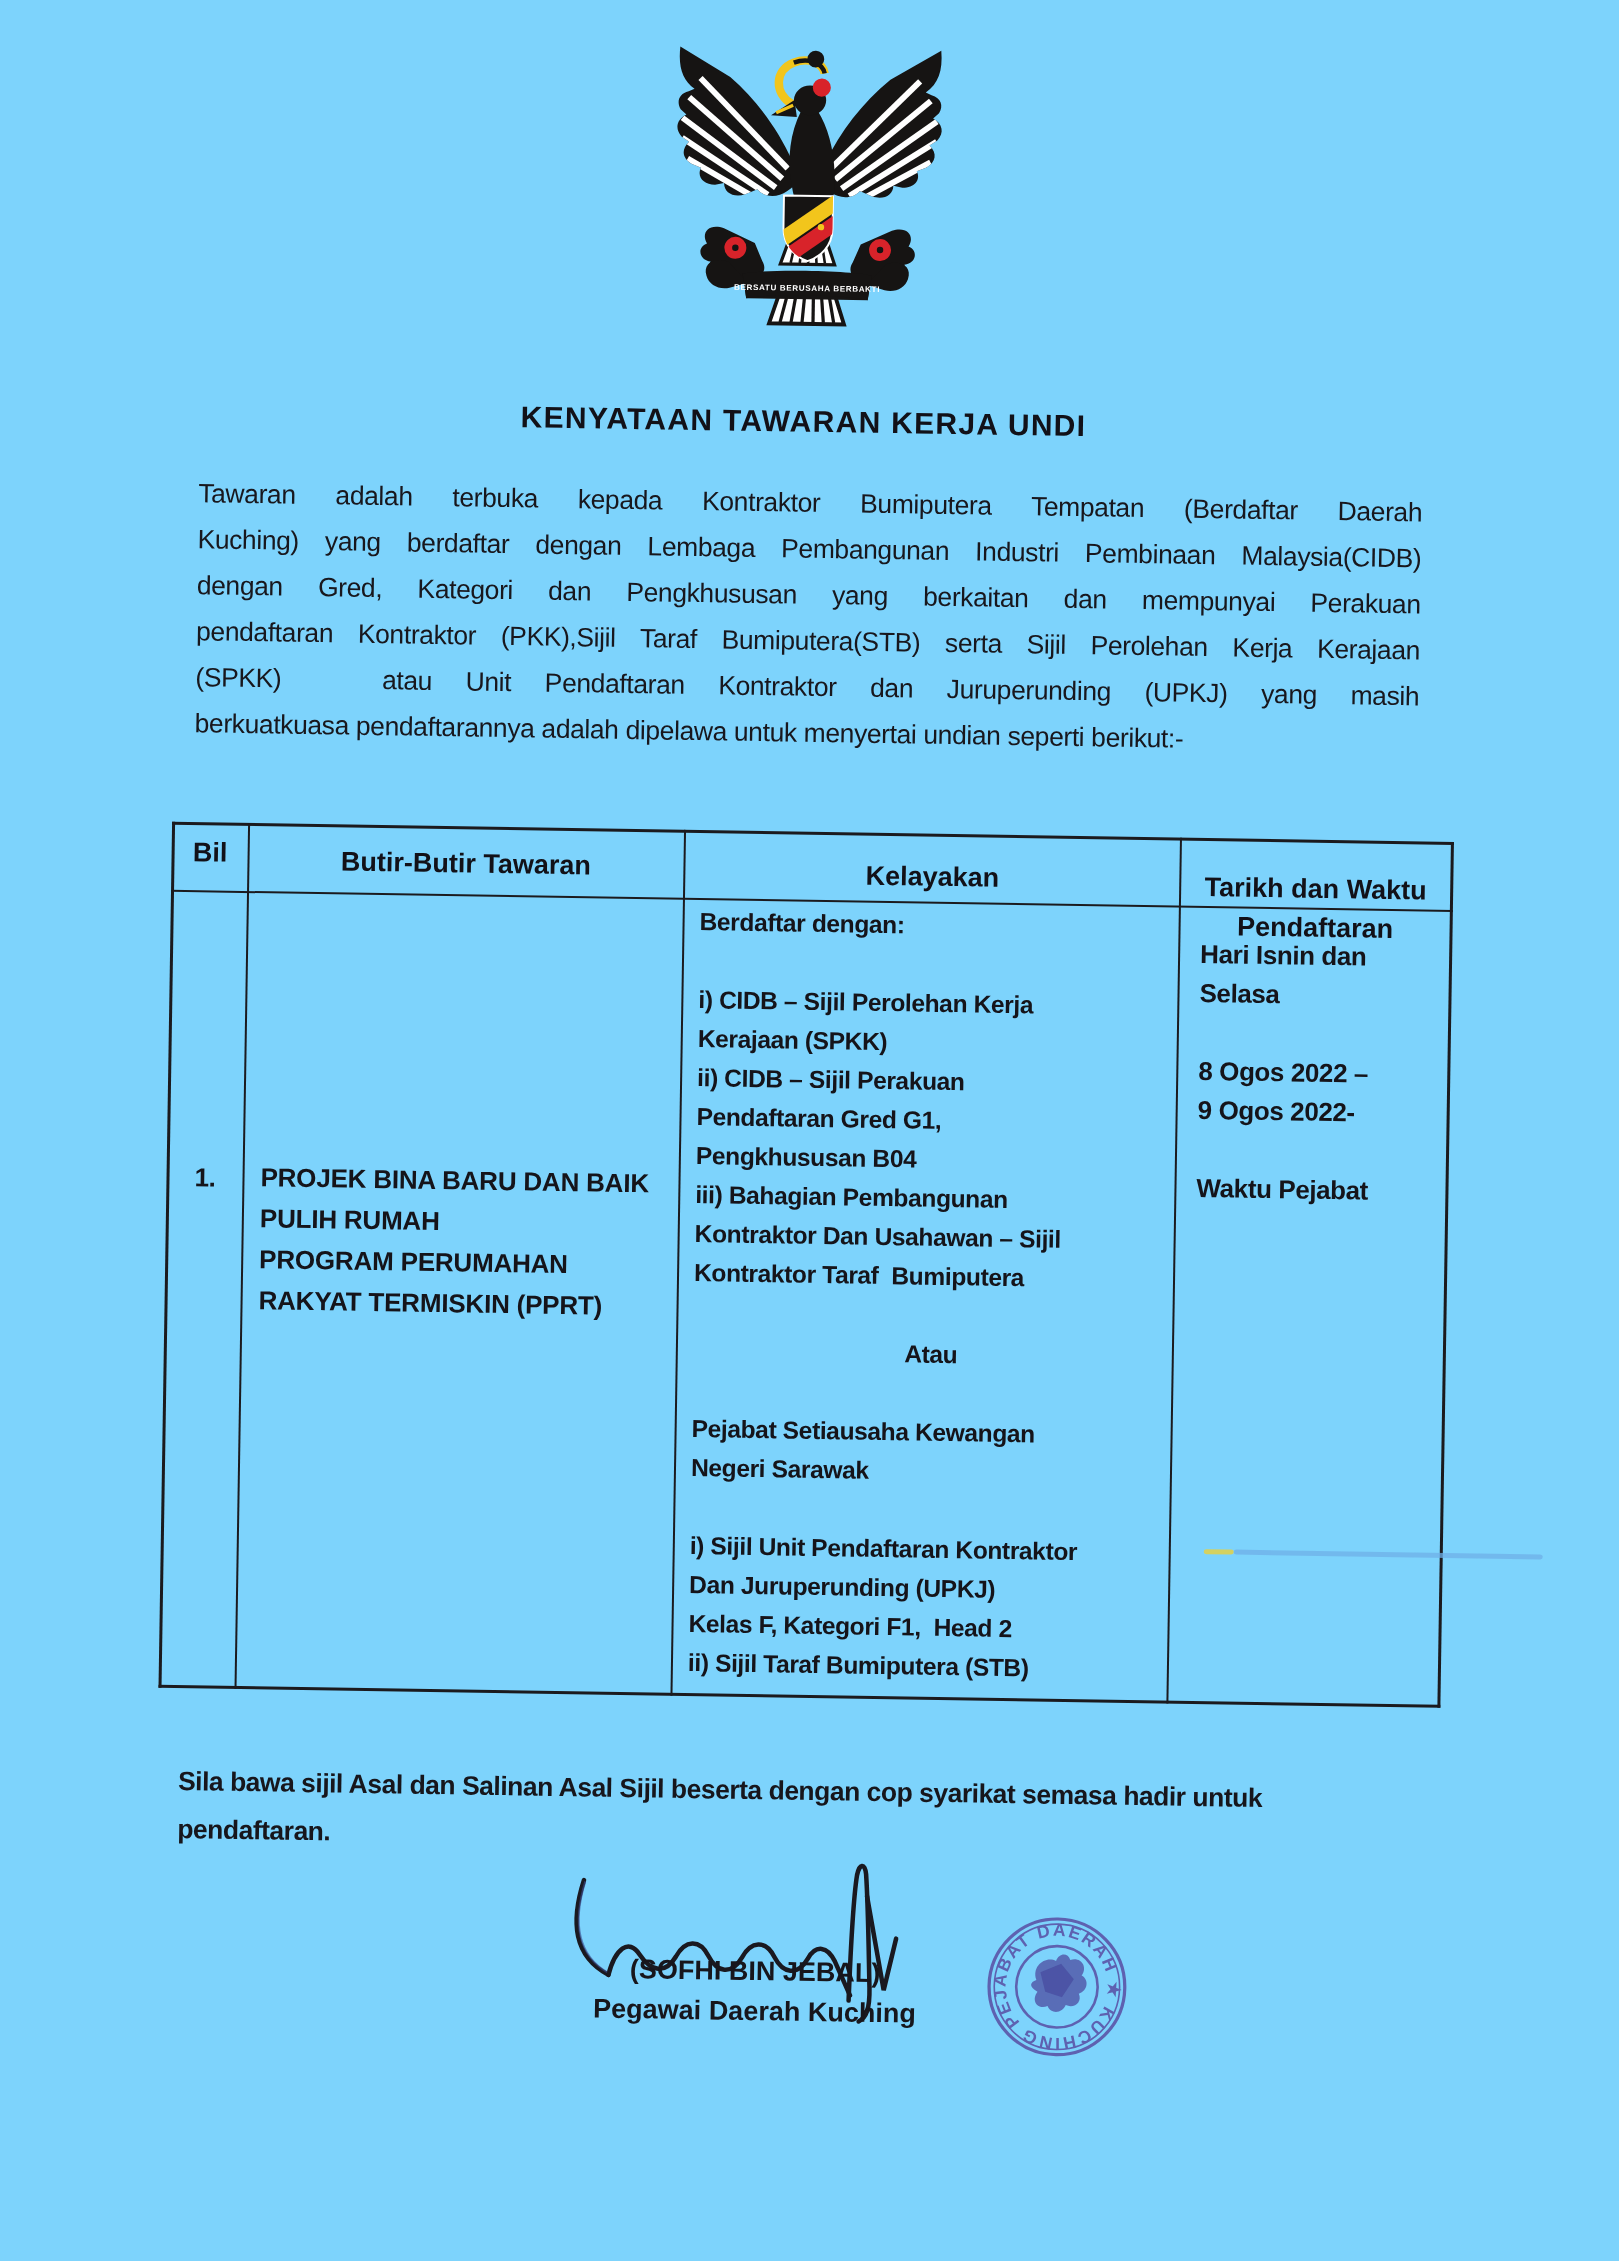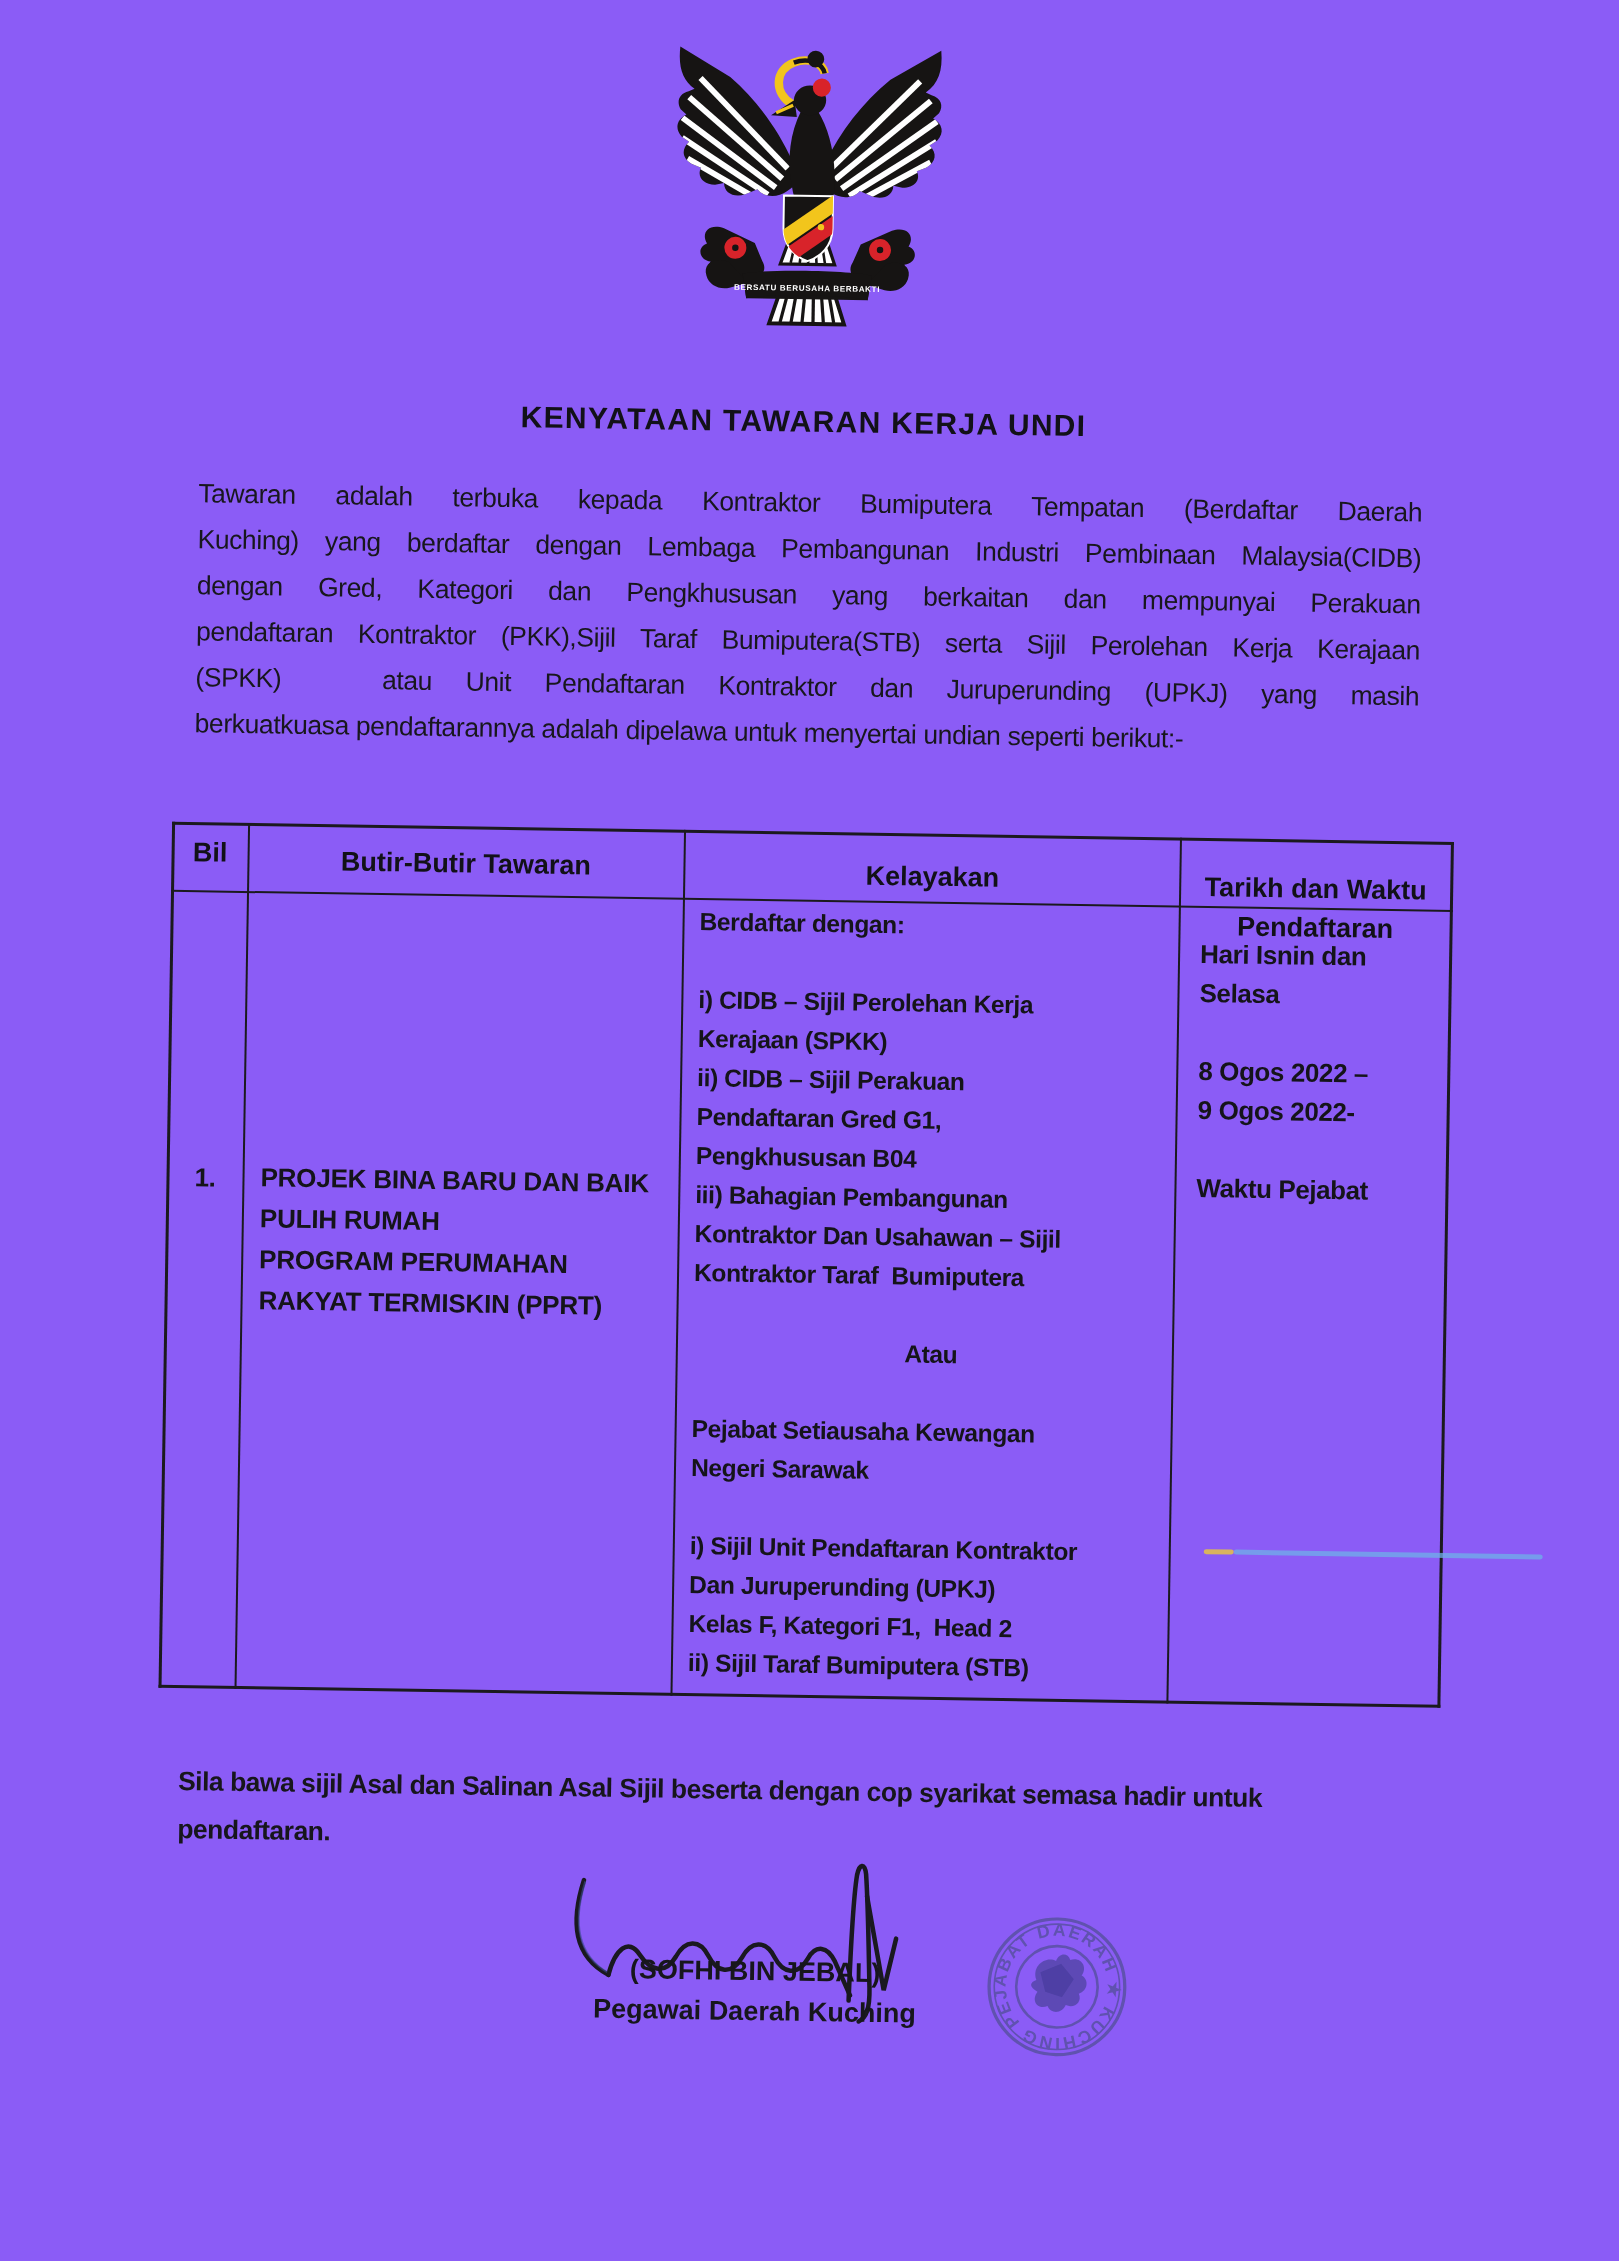--- a/index.html
+++ b/index.html
@@ -1,18 +1,18 @@
 <!DOCTYPE html>
 <html style="font-size:10.3px"><head>
 <meta charset="utf-8">
 <style>
   html,body{margin:0;padding:0;}
   body{width:1620px;height:2261px;background:#fcfcfa;overflow:hidden;
        font-family:"Liberation Sans",sans-serif;color:#161519;}
-  #page{position:absolute;inset:0;background:#8b5cf6;}
+  #page{position:absolute;inset:0;background:#7dd3fc;}
   #sheet{position:absolute;left:0;top:0;width:1620px;height:2261px;
          transform:rotate(0.9deg);transform-origin:0 0;}
   .abs{position:absolute;}
   
   #title{left:0;top:392px;width:1620px;text-align:center;
          font-size:30px;font-weight:bold;letter-spacing:1.3px;color:#121118;}
   
   #intro{left:206px;top:467px;width:1224px;font-size:26.5px;letter-spacing:-0.4px;
          color:#18171d;}
   #intro .tline{line-height:46px;text-align:justify;text-align-last:justify;white-space:nowrap;}

